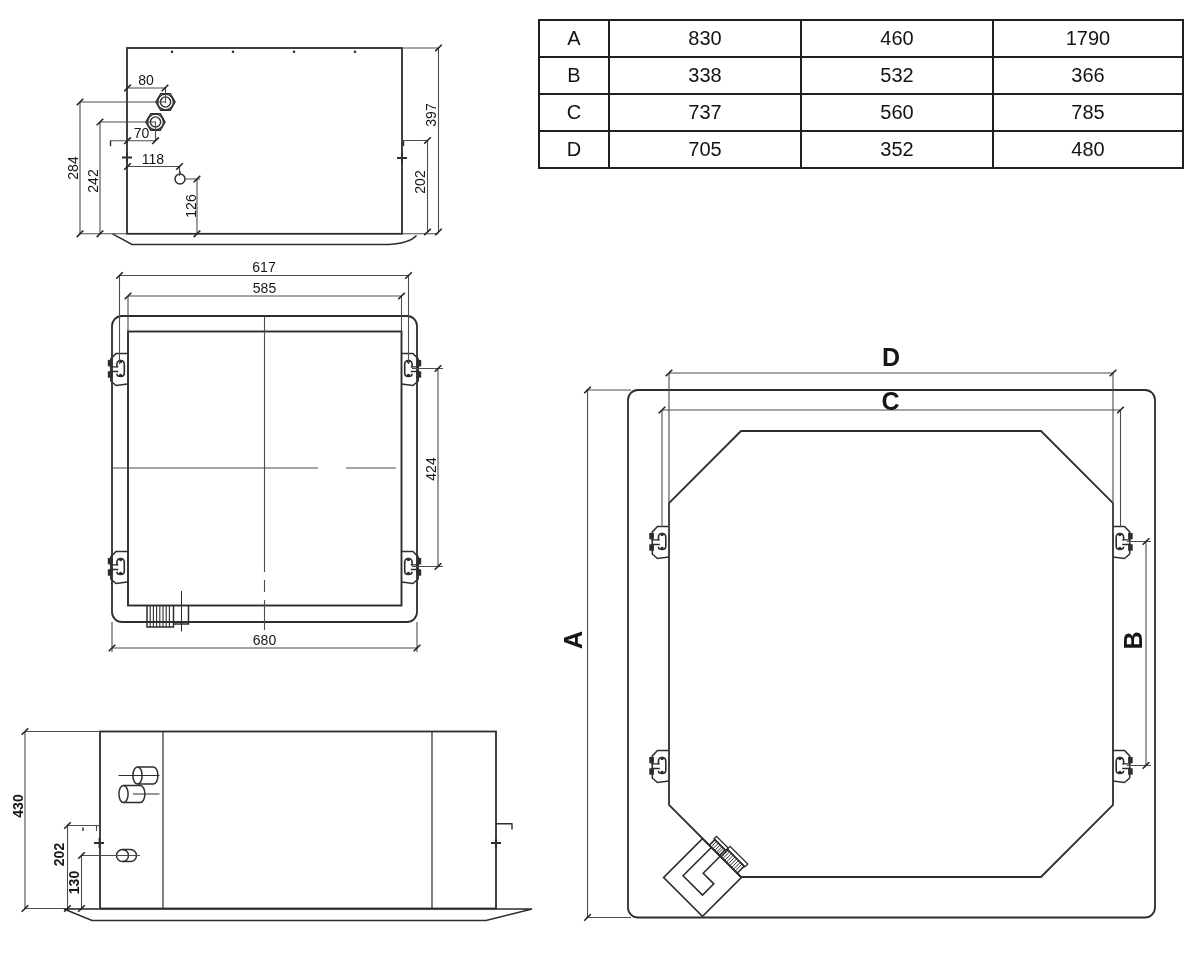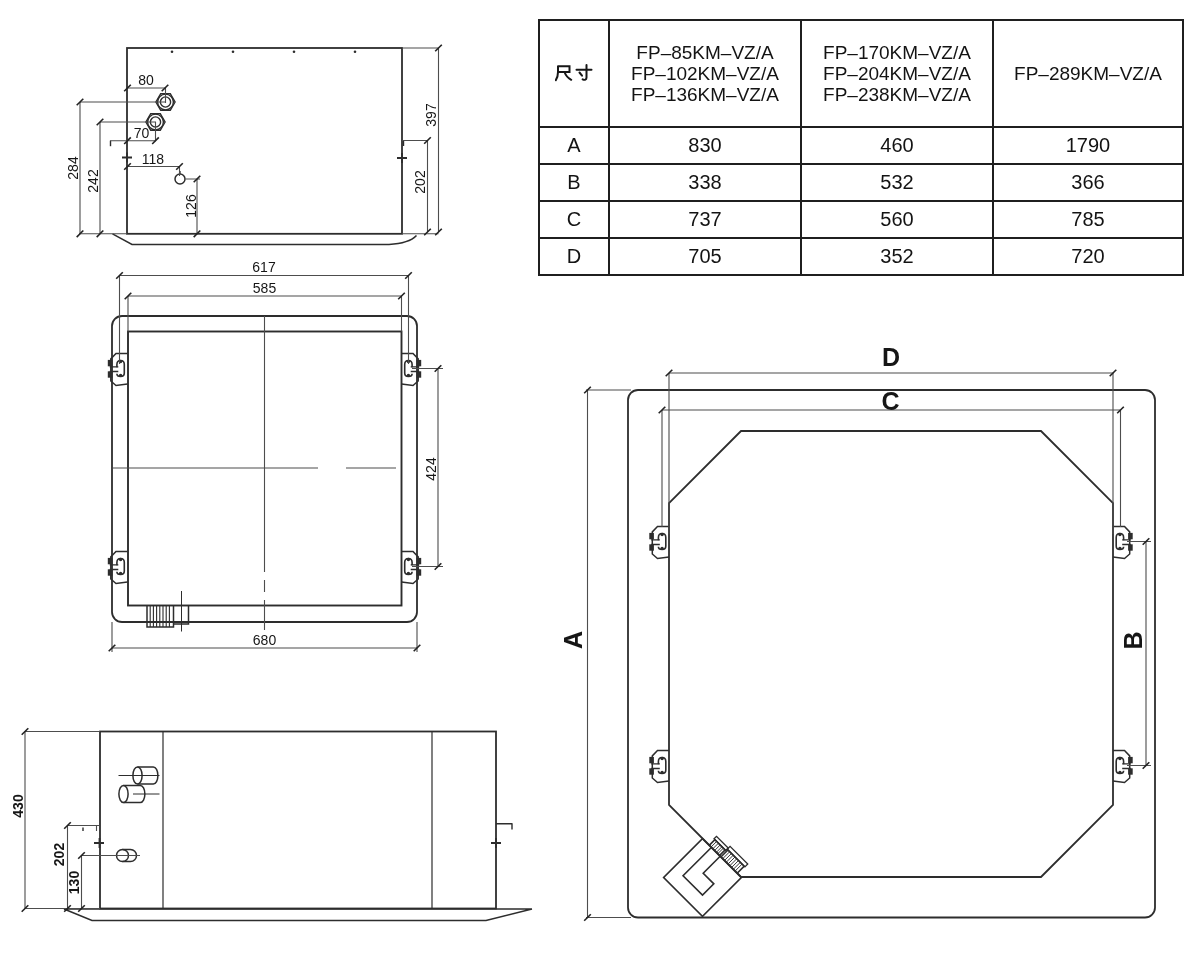--- a/index.html
+++ b/index.html
@@ -16,35 +16,20 @@
 
 <div class="dtbl">
 <table>
 <colgroup>
         <col style="width:70px">
         <col style="width:192px">
         <col style="width:192px">
         <col style="width:190px">
       </colgroup>
 <tbody>
-        <tr style="height:106.5px">
-
-<td><svg width="38" height="20" viewBox="0 0 38 20" style="vertical-align:middle">
-<g fill="none" stroke="#161616" stroke-width="2" stroke-linecap="round">
-<path d="M3,3.2 H14.5 V9 H3 M3,3.2 V9 C3,13 2.2,15 0.8,17.2 M9.5,9 C10.6,12.2 12.6,14.8 16.2,16.8"></path>
-<path d="M21.5,6.8 H36.5 M31.5,2 V14.5 C31.5,16.8 29.8,17.4 27.6,16.4 M24.5,9.5 L27,12.6"></path>
-</g>
-            </svg></td>
-
-<td class="hd">FP–85KM–VZ/A<br>FP–102KM–VZ/A<br>FP–136KM–VZ/A</td>
-
-<td class="hd">FP–170KM–VZ/A<br>FP–204KM–VZ/A<br>FP–238KM–VZ/A</td>
-
-<td class="hd">FP–289KM–VZ/A</td>
-</tr>
 
 <tr class="num">
           <td>A</td>
           <td>830</td>
           <td>460</td>
           <td>1790</td>
         </tr>
 
 <tr class="num">
           <td>B</td>
@@ -57,21 +42,21 @@
           <td>C</td>
           <td>737</td>
           <td>560</td>
           <td>785</td>
         </tr>
 
 <tr class="num">
           <td>D</td>
           <td>705</td>
           <td>352</td>
-          <td>720</td>
+          <td>480</td>
         </tr>
 </tbody>
     </table>
 </div>
 
 <svg width="1200" height="956" viewBox="0 0 1200 956" style="position:absolute;left:0;top:0">
 <defs>
 
 <path id="tk" d="M-3.3,3.3 L3.3,-3.3"></path>
 

